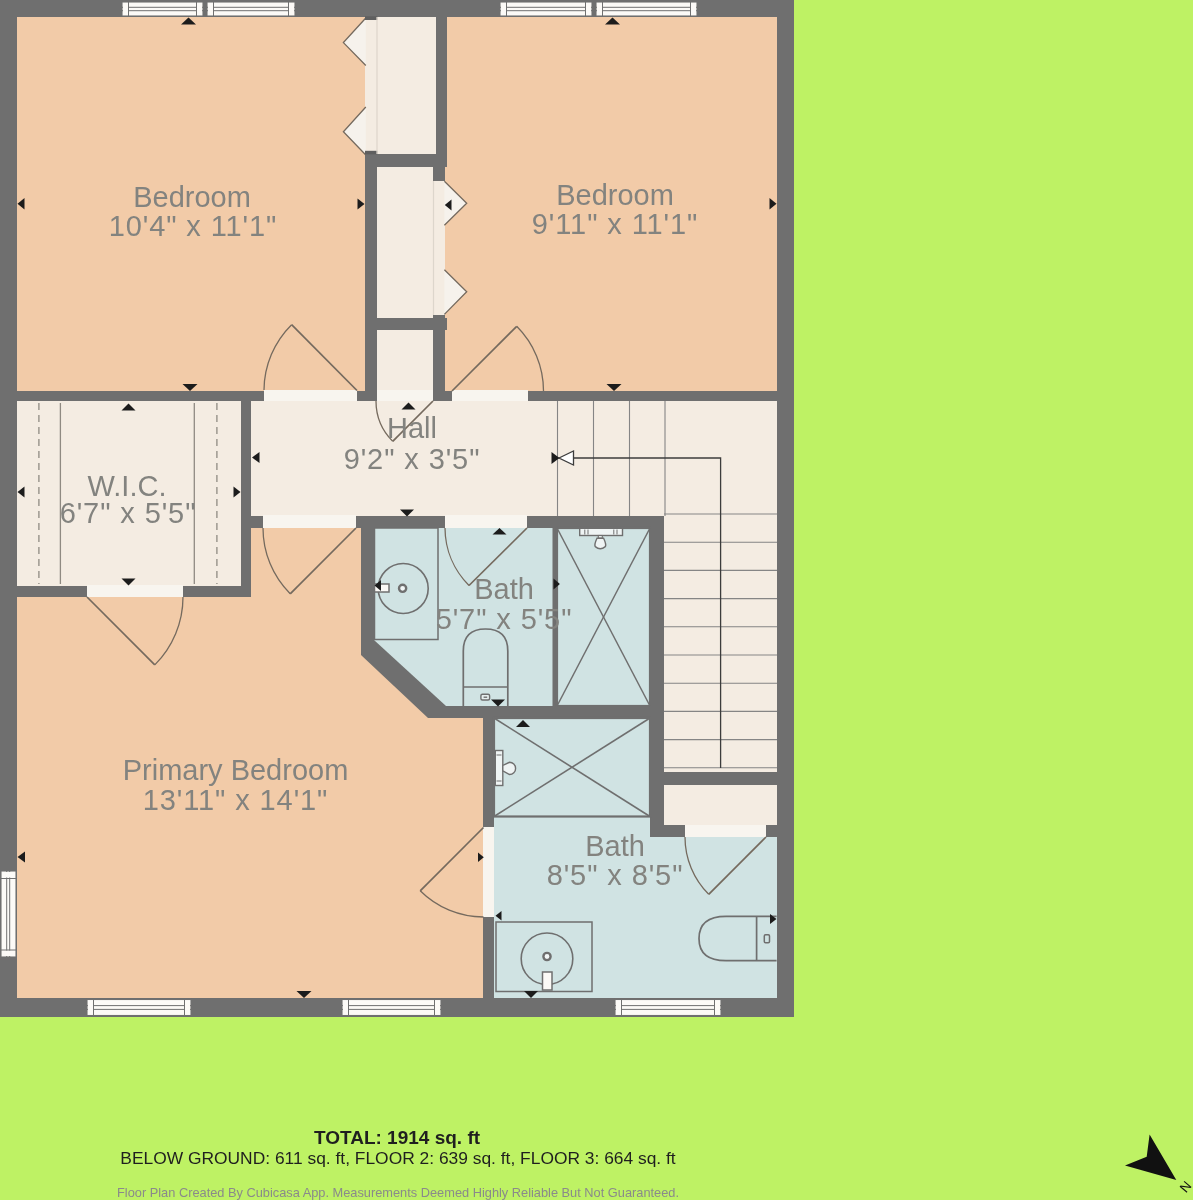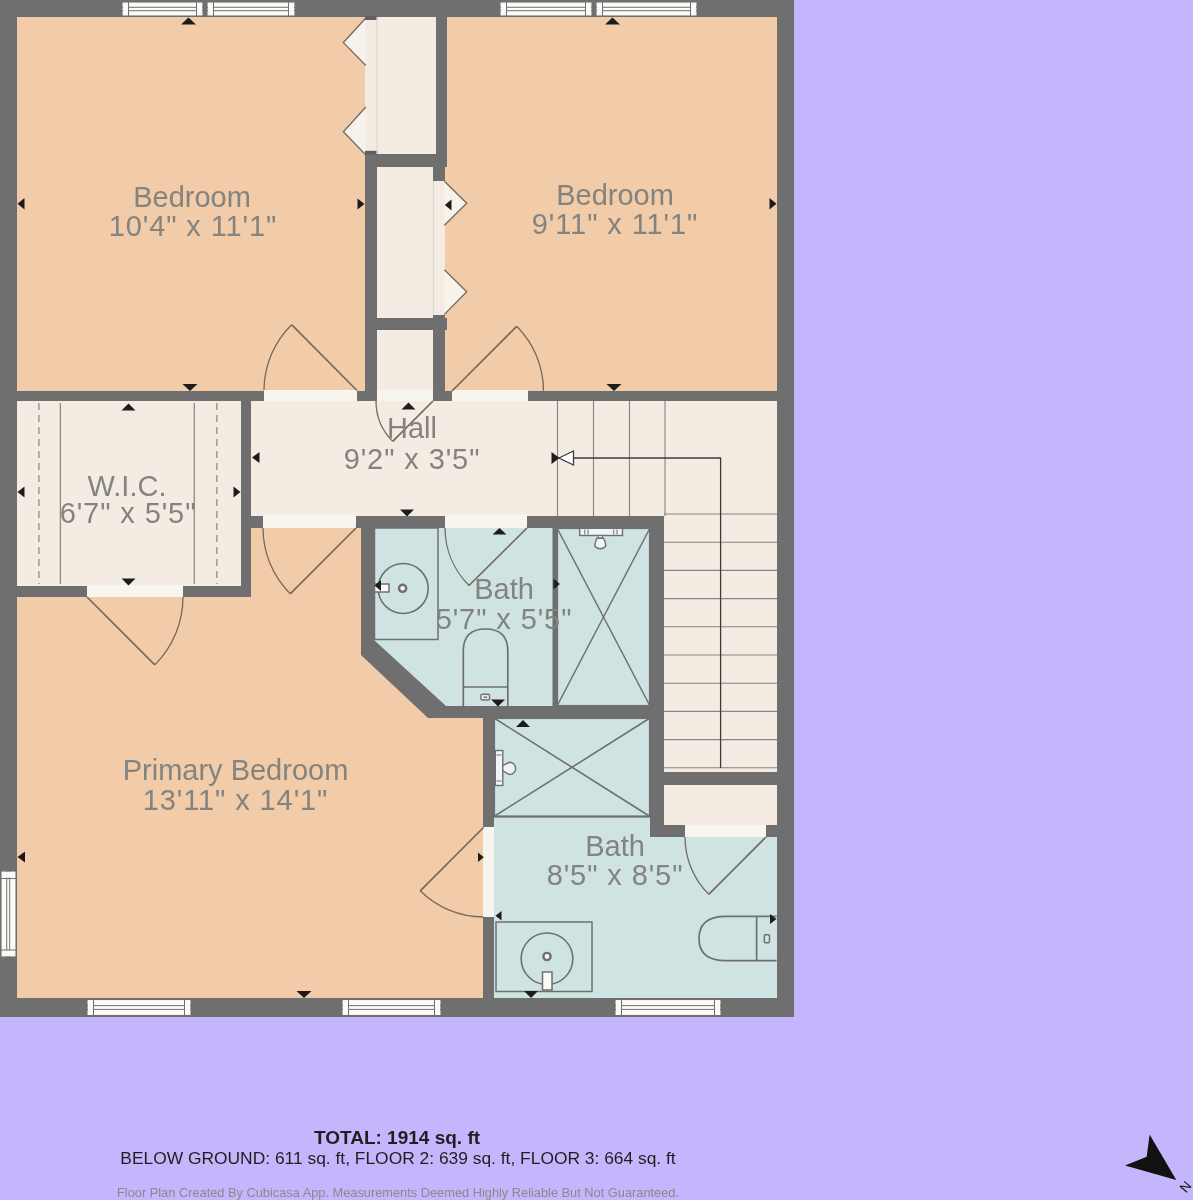--- a/index.html
+++ b/index.html
@@ -1,16 +1,16 @@
 <!DOCTYPE html>
 <html><head>
 <meta charset="utf-8">
 <style>
   html,body{margin:0;padding:0;background:#ffffff;}
-  .page{position:relative;width:1193px;height:1200px;background:#c4b5fd;overflow:hidden;
+  .page{position:relative;width:1193px;height:1200px;background:#bef264;overflow:hidden;
         font-family:"Liberation Sans", sans-serif;}
   svg{position:absolute;left:0;top:0;}
   text{font-family:"Liberation Sans", sans-serif;}
 </style>
 </head>
 <body>
 <div class="page">
 <svg width="1193" height="1200" viewBox="0 0 1193 1200">
 
   <g>

